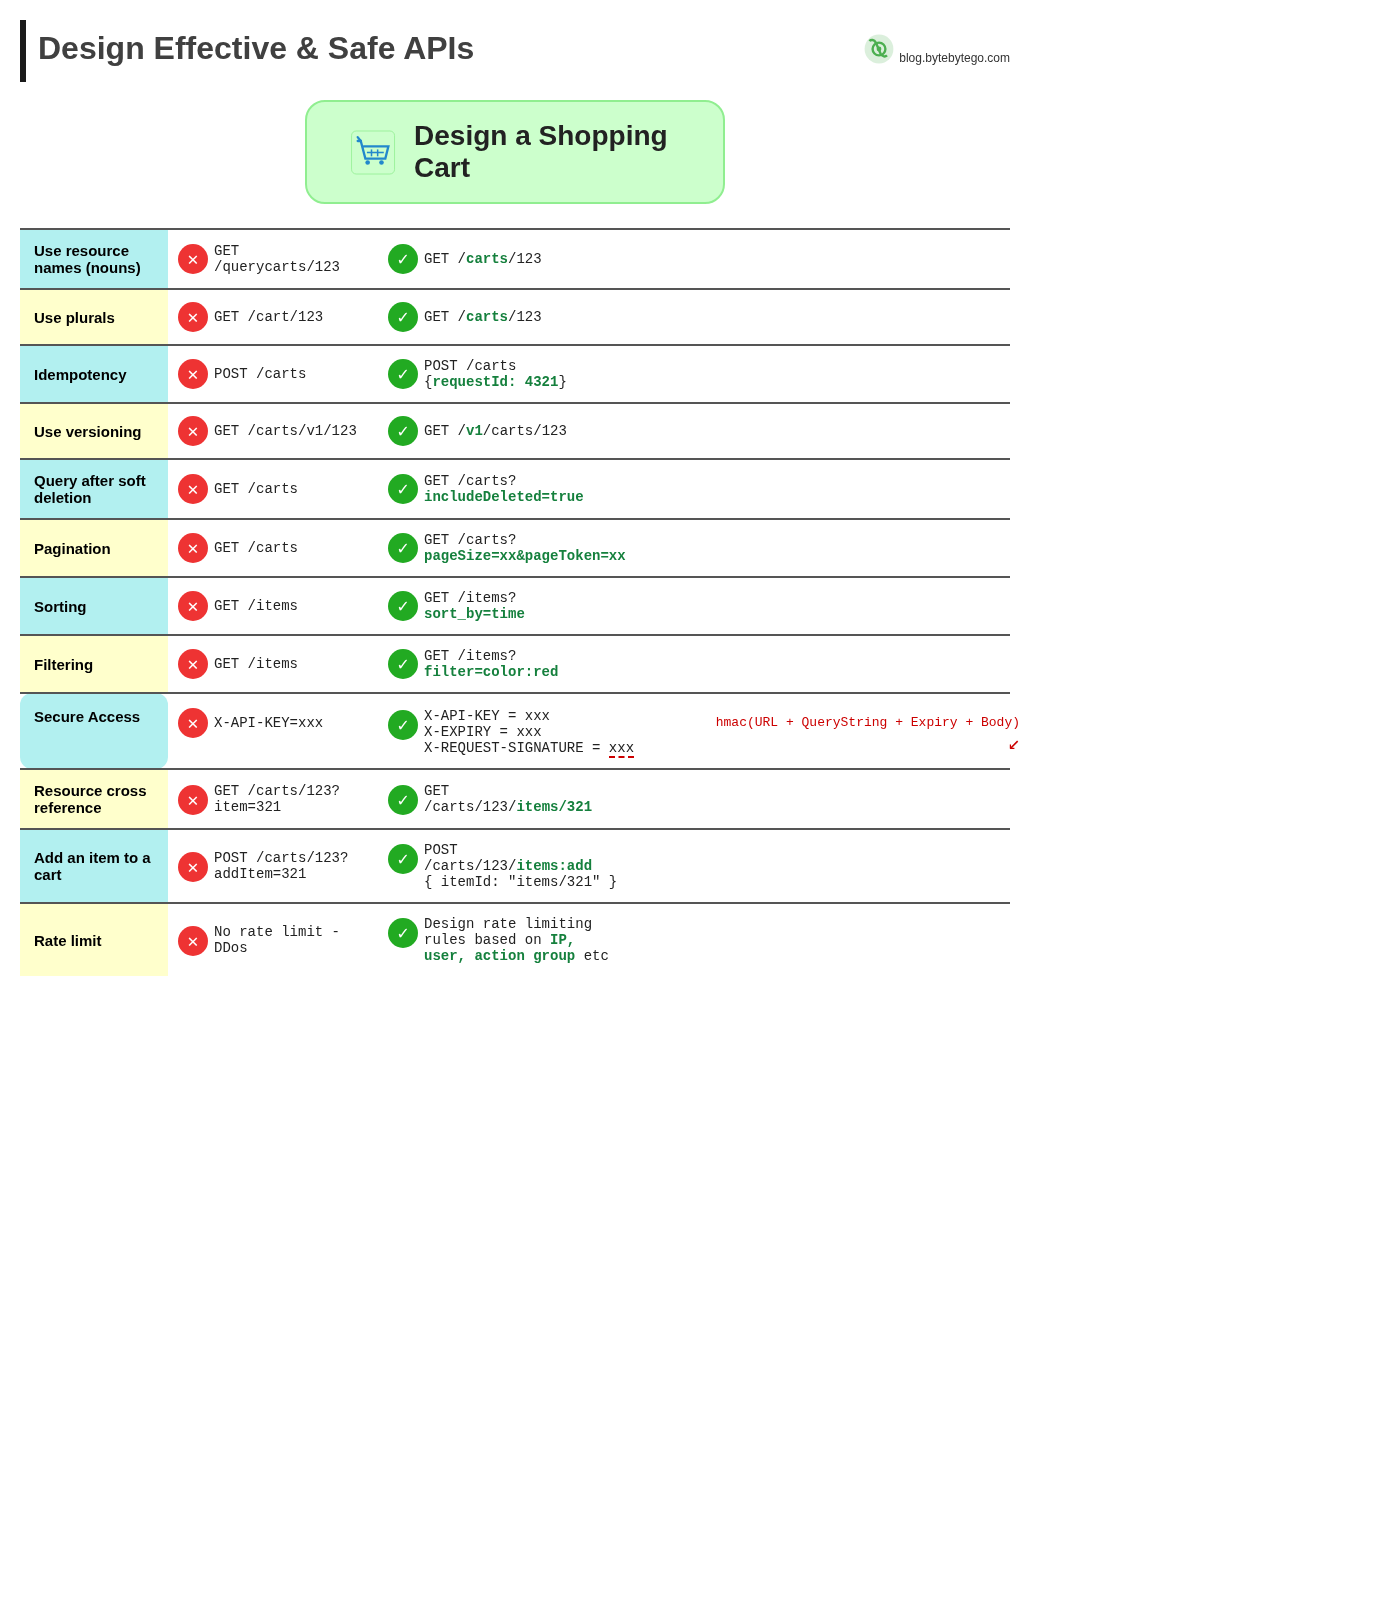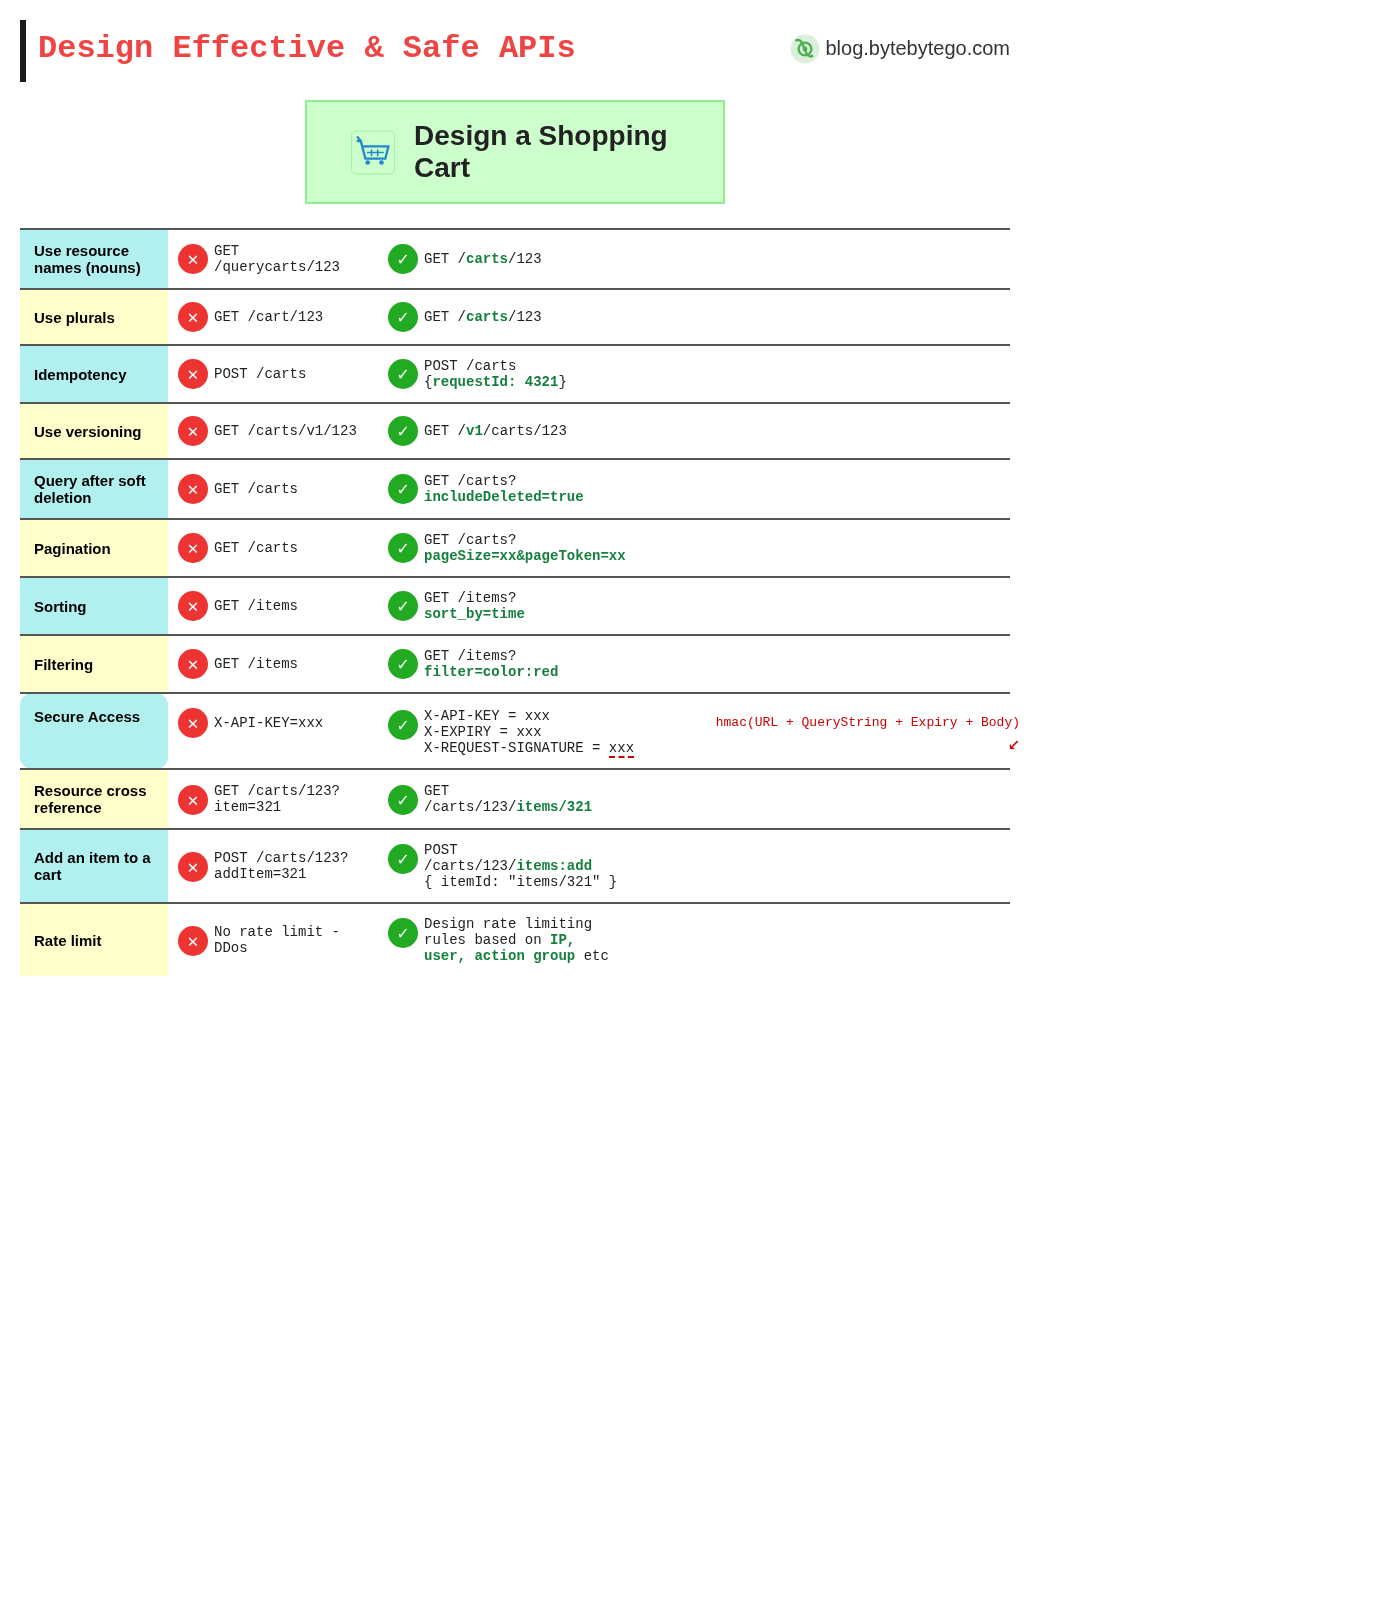--- a/index.html
+++ b/index.html
@@ -14,42 +14,42 @@
       align-items: center;
       justify-content: space-between;
       padding: 10px 0 15px 0;
       border-left: 6px solid #1a1a1a;
       padding-left: 12px;
       margin-bottom: 18px;
     }
     .header-title {
       font-size: 32px;
       font-weight: 900;
-      color: #ef4444;
-      font-family: Liberation Mono, monospace;
+      color: #404040;
+      font-family: Liberation Sans, sans-serif;
     }
     .header-brand {
       display: flex;
-      align-items: center;
+      align-items: flex-end;
       gap: 4px;
-      font-size: 20px;
+      font-size: 12px;
       color: #333;
       font-family: Arial, sans-serif;
     }
     .brand-icon {
       width: 32px;
       height: 32px;
     }
     .hero-banner {
       display: flex;
       align-items: center;
       justify-content: center;
       background: #ccffcc;
       border: 2px solid #90ee90;
-      border-radius: 0;
+      border-radius: 20px;
       padding: 18px 43px;
       margin: 0 auto 24px auto;
       width: 420px;
       gap: 18px;
     }
     .cart-icon-svg {
       width: 55px;
       height: 55px;
     }
     .hero-text {

